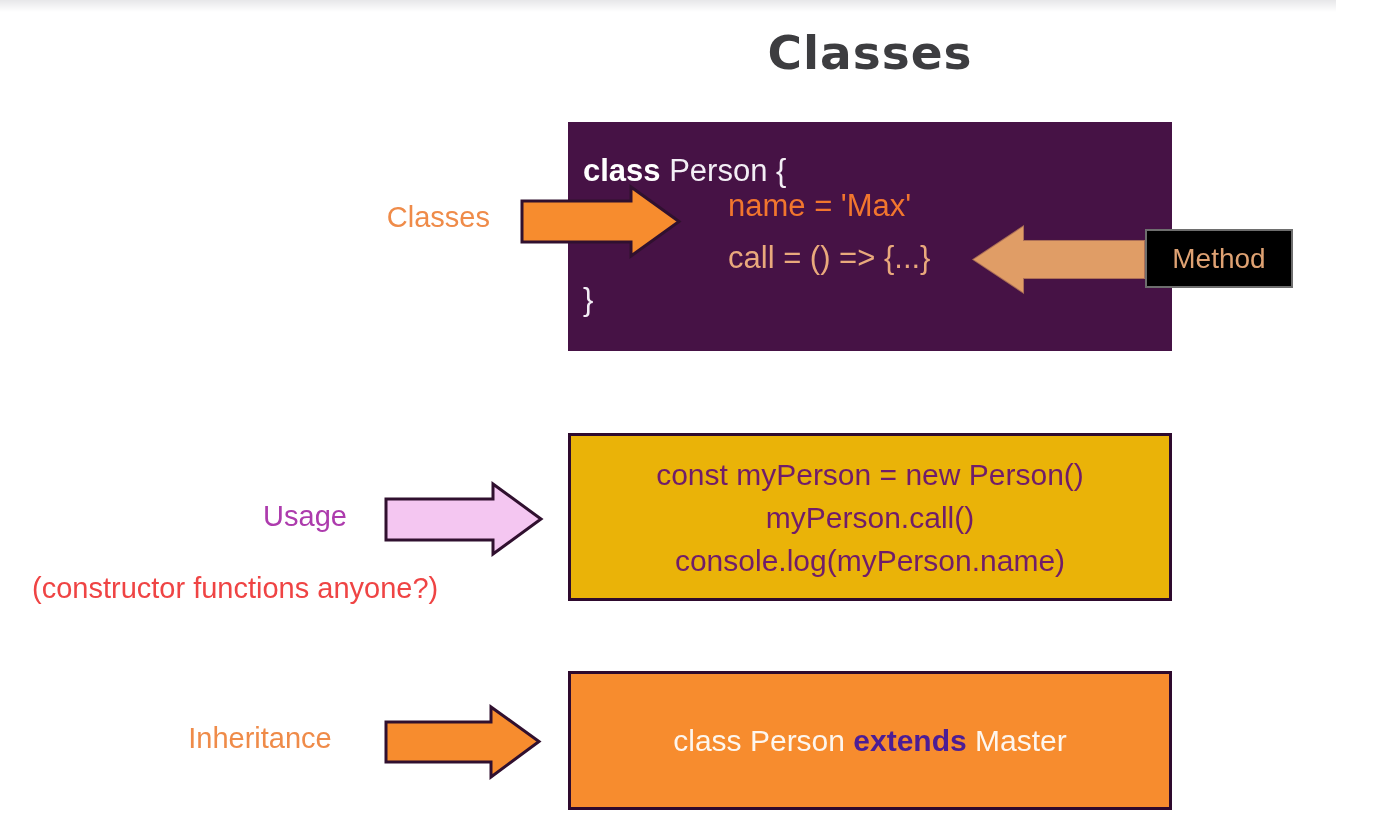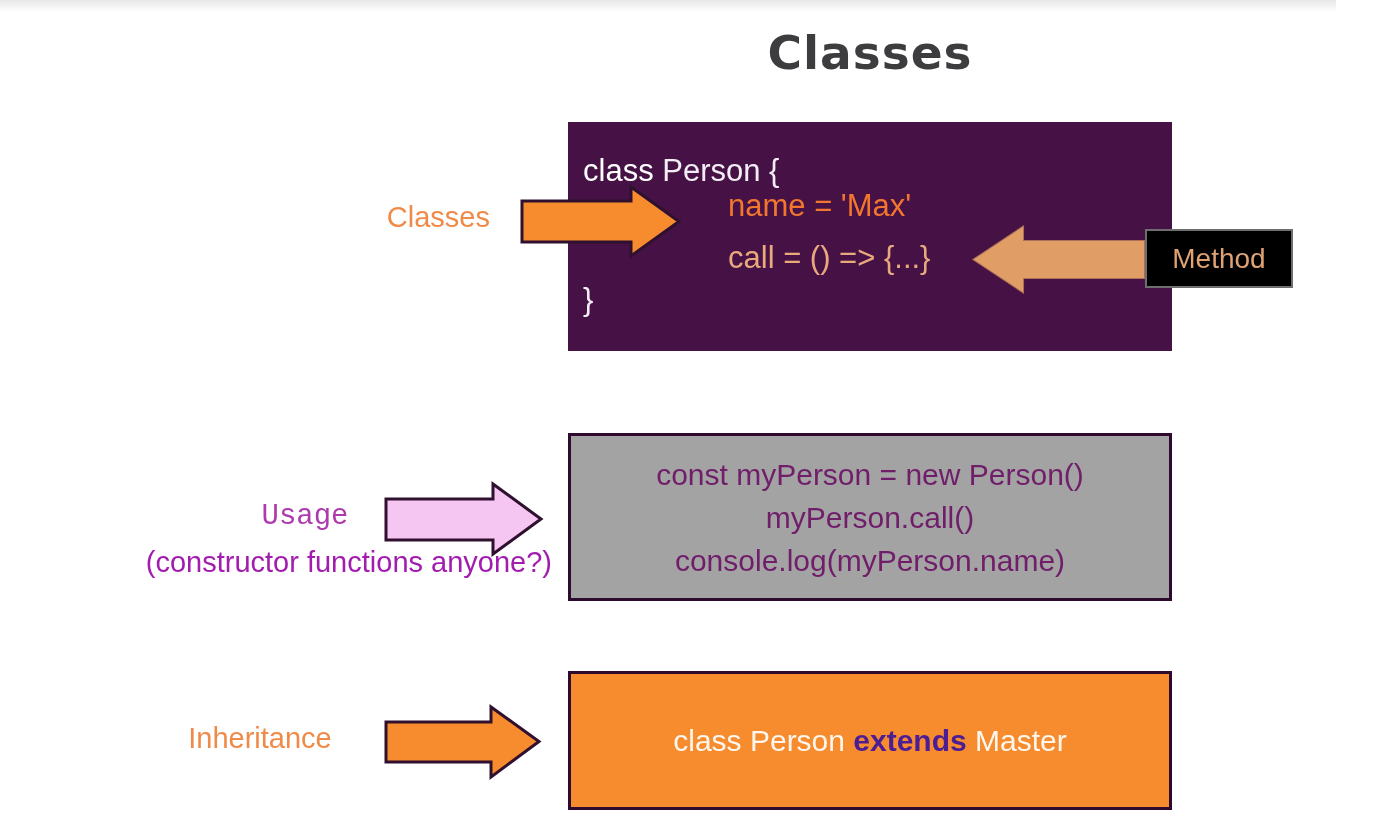--- a/index.html
+++ b/index.html
@@ -24,48 +24,48 @@
   
   .class-box{
     position:absolute;left:568px;top:122px;width:604px;height:229px;
     background:#461245;
   }
   .class-box .ln{
     position:absolute;left:15px;
     font-size:31px;line-height:36px;color:#f3eef5;
     white-space:pre;
   }
-  .class-box .ln b{font-weight:400;color:#ffffff;}
+  .class-box .ln b{font-weight:700;color:#ffffff;}
   .ln-decl{top:31px;}
   .ln-prop{top:66px;left:160px !important;color:#f2762e !important;}
   .ln-meth{top:118px;left:160px !important;color:#e9a97c !important;}
   .ln-close{top:160px;}
   
   .lbl{position:absolute;font-size:29px;line-height:31px;white-space:pre;}
   .lbl-property{left:340px;top:202px;width:150px;text-align:right;color:#ef8b49;}
-  .lbl-usage{left:230px;top:501px;width:150px;text-align:center;color:#ad3bad;font-family:Liberation Mono, monospace;}
-  .lbl-usage-note{left:32px;top:547px;width:520px;text-align:right;color:#a21caf;font-size:29px;}
+  .lbl-usage{left:230px;top:501px;width:150px;text-align:center;color:#ad3bad;}
+  .lbl-usage-note{left:32px;top:573px;width:520px;text-align:left;color:#ef4444;font-size:29px;}
   .lbl-inheritance{left:160px;top:723px;width:200px;text-align:center;color:#ef8b49;}
   
   .arrow{position:absolute;}
   .arrow-property{left:519px;top:183px;}
   .arrow-method{left:970px;top:222px;}
   .arrow-usage{left:383px;top:480px;}
   .arrow-inheritance{left:383px;top:702px;}
   
   .method-box{
     position:absolute;left:1145px;top:229px;width:148px;height:59px;
     background:#000000;border:2px solid #6e6e6e;box-sizing:border-box;
     display:flex;align-items:center;justify-content:center;
     font-size:28px;color:#dfa273;
   }
   
   .usage-box{
     position:absolute;left:568px;top:433px;width:604px;height:168px;
-    background:#a3a3a3;border:3px solid #2e0a2e;box-sizing:border-box;
+    background:#eab308;border:3px solid #2e0a2e;box-sizing:border-box;
     display:flex;flex-direction:column;align-items:center;justify-content:center;
     font-size:30px;line-height:43px;color:#701d6a;text-align:center;
   }
   
   .inherit-box{
     position:absolute;left:568px;top:671px;width:604px;height:139px;
     background:#f78c2e;border:3px solid #2e0a2e;box-sizing:border-box;
     display:flex;align-items:center;justify-content:center;
     font-size:30px;color:#fdf6ee;white-space:pre;
   }

